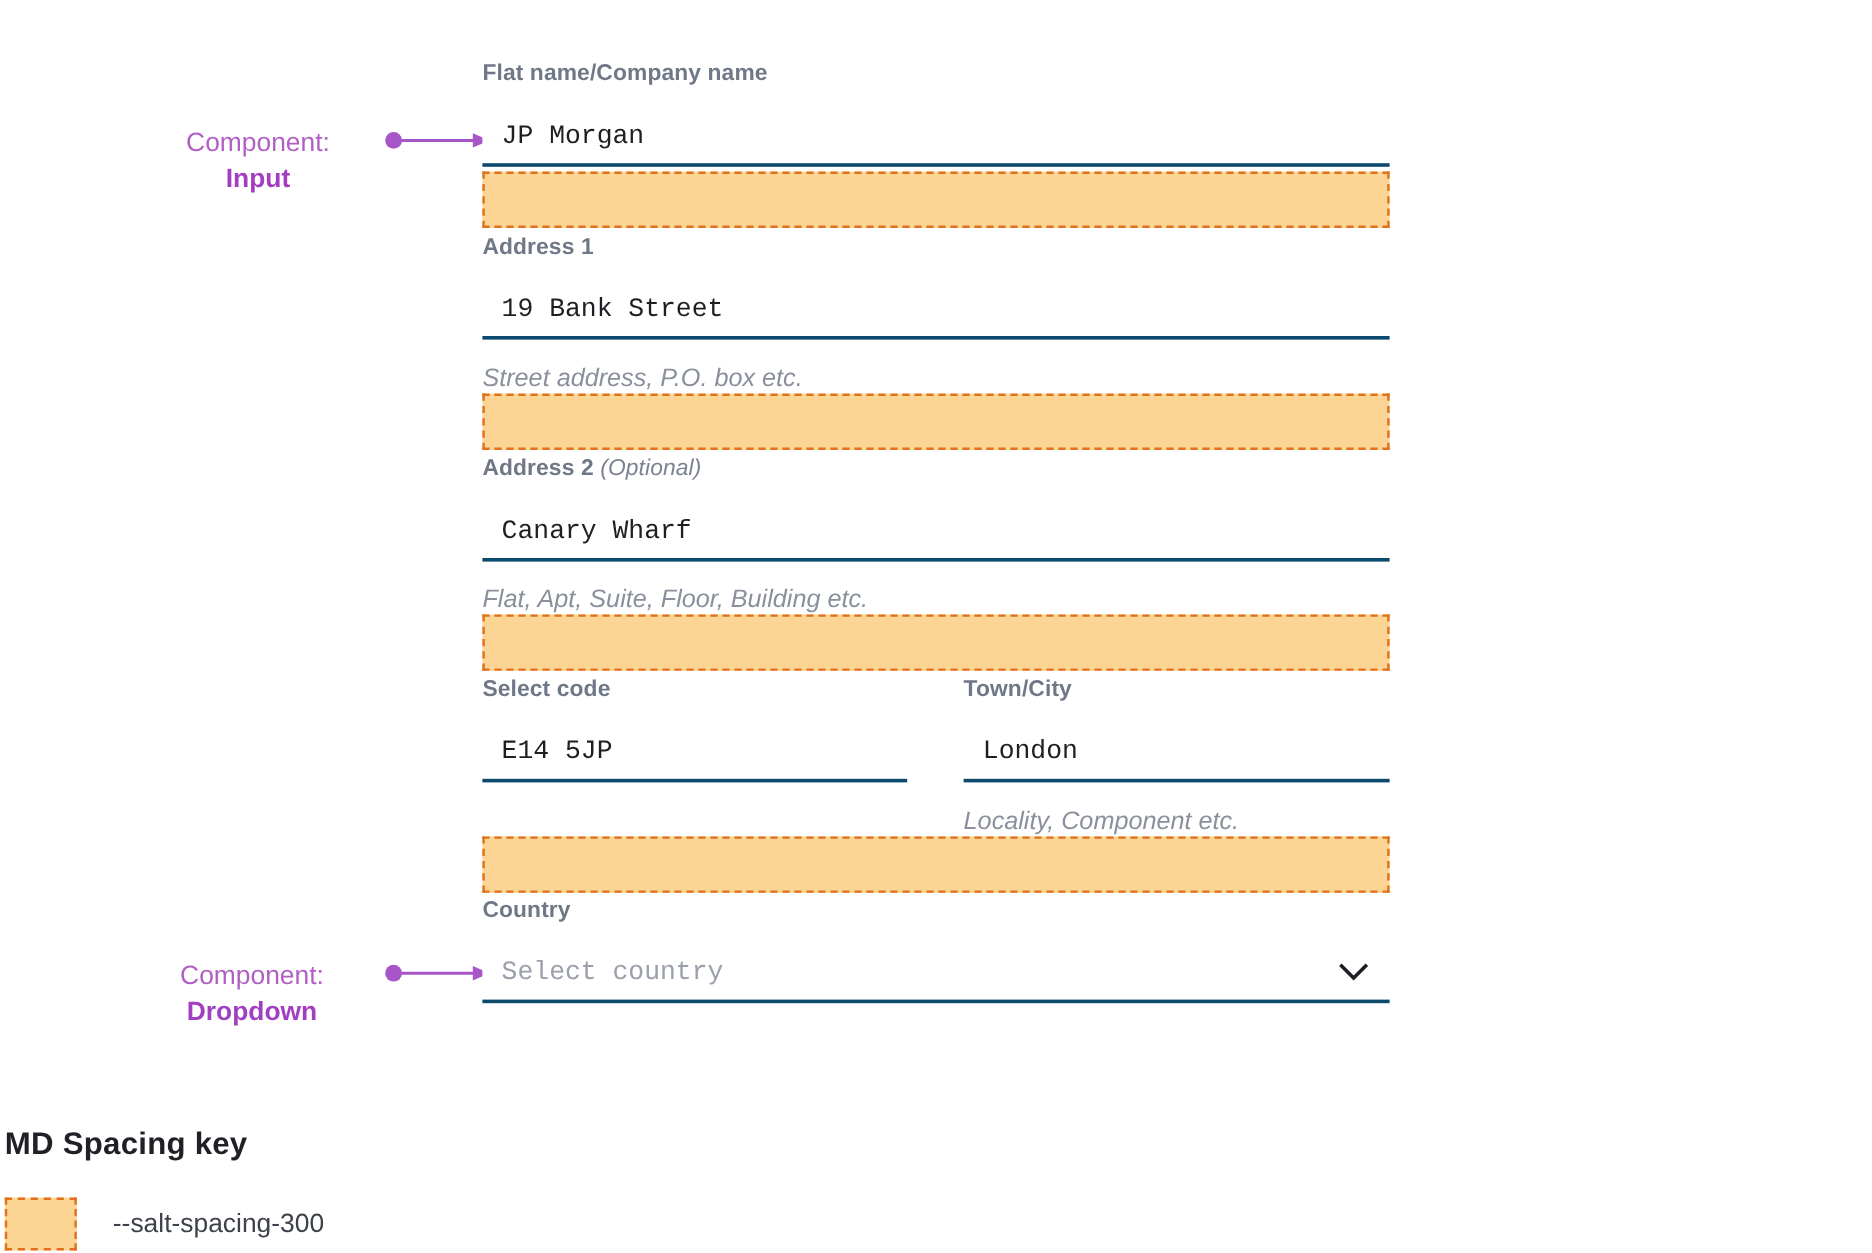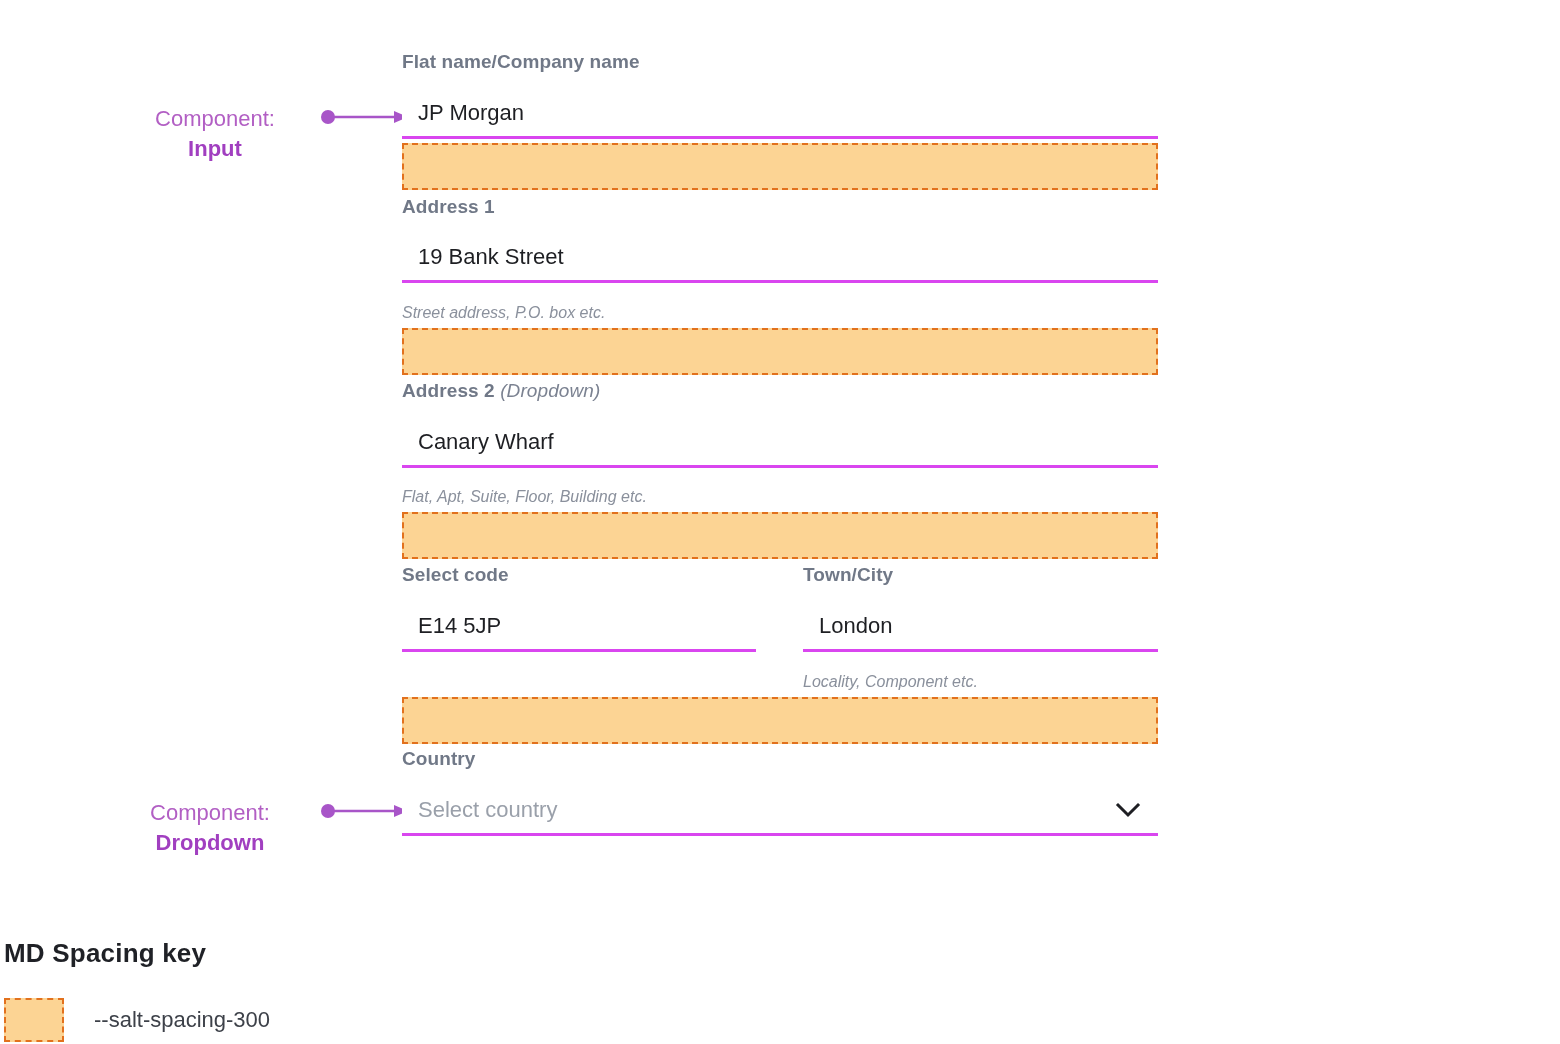--- a/index.html
+++ b/index.html
@@ -22,38 +22,38 @@
     line-height: 1;
     letter-spacing: 0.1px;
   }
   .field-label .optional {
     font-weight: 400;
     font-style: italic;
     color: #7b8291;
   }
 
   .helper-text {
-    font-size: 16px;
+    font-size: 21px;
     font-style: italic;
     color: #8a909c;
     line-height: 1;
   }
 
   .input-box {
     background: #ffffff;
     border: none;
-    border-bottom: 3px solid #d946ef;
+    border-bottom: 3px solid #0c4a6e;
     height: 49px;
     box-sizing: border-box;
     display: flex;
     align-items: center;
     padding: 0 16px;
     font-size: 22px;
     color: #1e1f23;
-    font-family: Liberation Sans, sans-serif;
+    font-family: Liberation Mono, monospace;
   }
   .input-box.placeholder {
     color: #9aa0aa;
   }
 
   .spacer-box {
     background: #fcd494;
     border: 2px dashed #e2711d;
     box-sizing: border-box;
     height: 47px;
@@ -154,21 +154,21 @@
 <div class="input-box" style="position:absolute; left:402px; top:234px; width:756px;">
   <span>19 Bank Street</span>
 </div>
 <div class="helper-text" style="position:absolute; left:402px; top:305px; width:756px;">
   <span>Street address, P.O. box etc.</span>
 </div>
 <div class="spacer-box" style="position:absolute; left:402px; top:328px; width:756px;"></div>
 
 <div class="field-label" style="position:absolute; left:402px; top:381px; width:756px;">
   <span>Address 2</span>
-  <span class="optional">(Dropdown)</span>
+  <span class="optional">(Optional)</span>
 </div>
 <div class="input-box" style="position:absolute; left:402px; top:419px; width:756px;">
   <span>Canary Wharf</span>
 </div>
 <div class="helper-text" style="position:absolute; left:402px; top:489px; width:756px;">
   <span>Flat, Apt, Suite, Floor, Building etc.</span>
 </div>
 <div class="spacer-box" style="position:absolute; left:402px; top:512px; width:756px;"></div>
 
 <div class="field-label" style="position:absolute; left:402px; top:565px; width:354px;">

